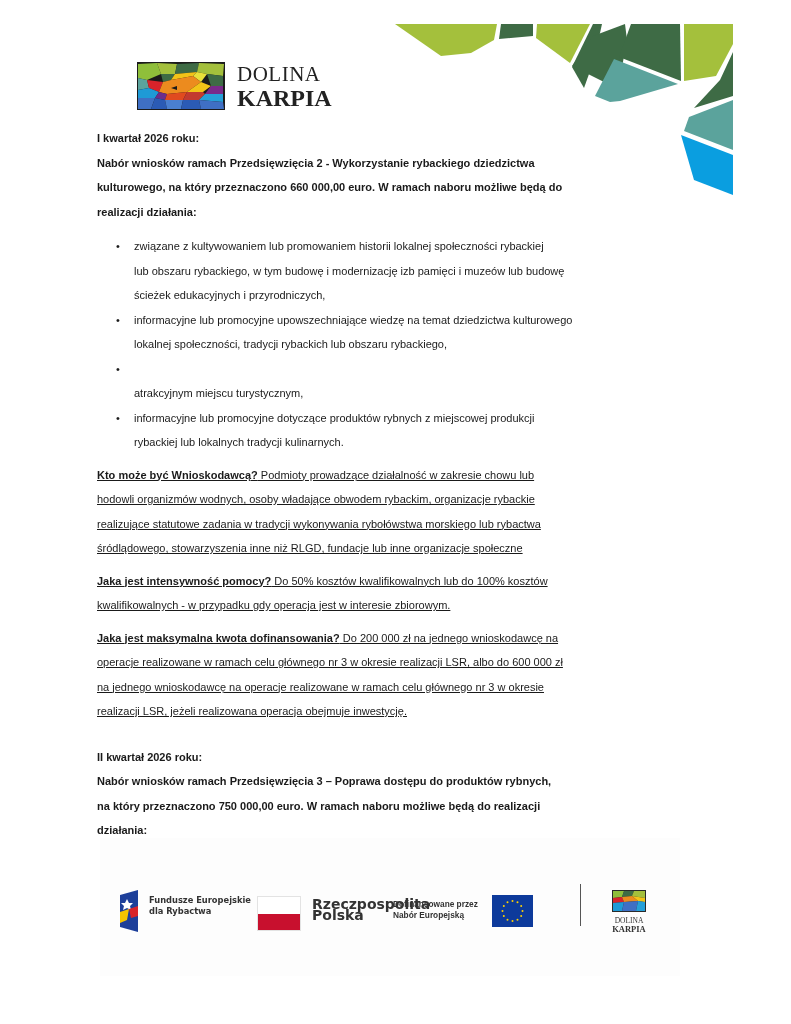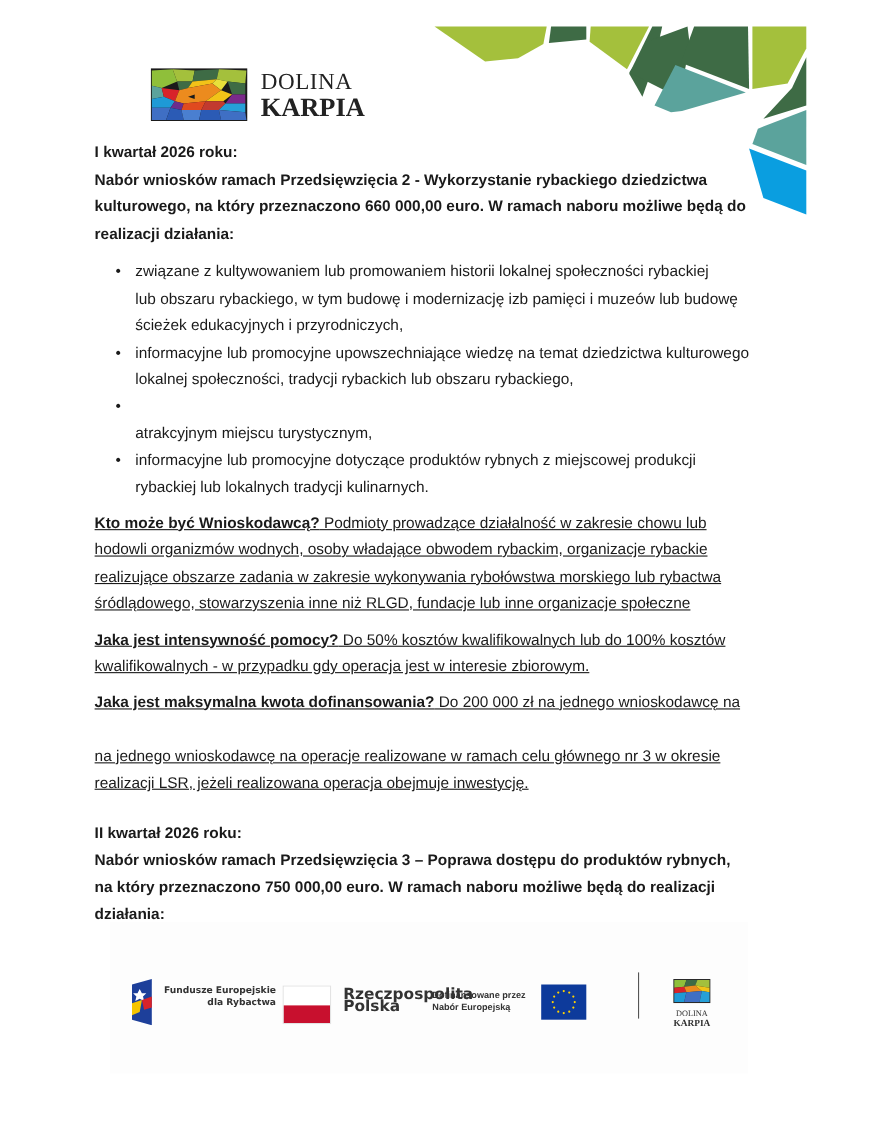--- a/index.html
+++ b/index.html
@@ -2,30 +2,30 @@
 <html><head>
   <meta charset="utf-8">
   <style>
     html, body { margin: 0; padding: 0; background: #ffffff; }
     body { width: 791px; height: 1024px; position: relative; overflow: hidden; font-family: "Liberation Sans", sans-serif; color: #1a1a1a; }
     .deco { position: absolute; left: 0; top: 0; }
     .logo { position: absolute; left: 137px; top: 62px; width: 190px; height: 50px; }
     .logo-text { position: absolute; left: 100px; top: 0; font-family: "Liberation Serif", serif; line-height: 1; color: #222; }
     .logo-text .l1 { font-size: 21px; letter-spacing: 0.5px; display: block; margin-top: 2px; }
     .logo-text .l2 { font-size: 24px; font-weight: bold; letter-spacing: 0px; display: block; margin-top: 1px; }
-    .content { position: absolute; left: 86px; top: 126px; width: 600px; font-size: 14px; line-height: 24.5px; }
+    .content { position: absolute; left: 97px; top: 126px; width: 600px; font-size: 11px; line-height: 24.5px; }
     .content p { margin: 0; }
     .bold { font-weight: bold; }
     ul.actions { list-style: none; margin: 10px 0 6px 0; padding: 0; }
     ul.actions li { position: relative; padding-left: 37px; margin: 0; }
     ul.actions li .bullet { position: absolute; left: 19px; top: 0; }
     .para { margin-top: 8px !important; text-decoration: underline; }
     .footer { position: absolute; left: 100px; top: 838px; width: 580px; height: 138px; background: #fdfdfd; }
     .fe { position: absolute; left: 20px; top: 52px; }
-    .fe-text { position: absolute; left: 29px; top: 5px; font-size: 8.3px; line-height: 11px; font-weight: bold; color: #333; white-space: nowrap; font-family: "DejaVu Sans", sans-serif; text-align: right; }
+    .fe-text { position: absolute; left: 29px; top: 5px; font-size: 8.3px; line-height: 11px; font-weight: bold; color: #333; white-space: nowrap; font-family: "DejaVu Sans", sans-serif; }
     .rp { position: absolute; left: 157px; top: 58px; width: 42px; height: 33px; border: 1px solid #e3e3e3; }
     .rp .w { height: 50%; background: #fff; }
     .rp .r { height: 50%; background: #c8102e; }
     .rp-text { position: absolute; left: 212px; top: 61px; font-size: 14px; line-height: 11px; font-weight: bold; color: #333; font-family: "DejaVu Sans", sans-serif; }
     .eu-text { position: absolute; left: 293px; top: 61px; width: 90px; text-align: left; font-size: 8.3px; line-height: 11px; font-weight: bold; color: #333; font-family: Liberation Sans, sans-serif; white-space: nowrap; }
     .eu-flag { position: absolute; left: 392px; top: 57px; width: 41px; height: 32px; background: #0d3a9b; }
     .divider { position: absolute; left: 480px; top: 46px; width: 1px; height: 42px; background: #555; }
     .mini-logo { position: absolute; left: 512px; top: 52px; width: 34px; }
     .mini-logo .t1 { font-family: "Liberation Serif", serif; font-size: 7.5px; line-height: 8px; color: #333; text-align: center; display: block; margin-top: 1px; }
     .mini-logo .t2 { font-family: "Liberation Serif", serif; font-size: 8.5px; line-height: 8px; font-weight: bold; color: #333; text-align: center; display: block; }
@@ -111,32 +111,32 @@
     <li>
       <span class="bullet">•</span>
       <span>informacyjne lub promocyjne dotyczące produktów rybnych z miejscowej produkcji</span><br>
       <span>rybackiej lub lokalnych tradycji kulinarnych.</span>
     </li>
   </ul>
 
   <p class="para" style="margin-top:10px;">
     <span class="bold">Kto może być Wnioskodawcą?</span><span> Podmioty prowadzące działalność w zakresie chowu lub</span><br>
     <span>hodowli organizmów wodnych, osoby władające obwodem rybackim, organizacje rybackie</span><br>
-    <span>realizujące obszarze zadania w zakresie wykonywania rybołówstwa morskiego lub rybactwa</span><br>
+    <span>realizujące statutowe zadania w tradycji wykonywania rybołówstwa morskiego lub rybactwa</span><br>
     <span>śródlądowego, stowarzyszenia inne niż RLGD, fundacje lub inne organizacje społeczne</span><br>
   </p>
 
   <p class="para">
     <span class="bold">Jaka jest intensywność pomocy?</span><span> Do 50% kosztów kwalifikowalnych lub do 100% kosztów</span><br>
     <span>kwalifikowalnych - w przypadku gdy operacja jest w interesie zbiorowym.</span>
   </p>
 
   <p class="para">
     <span class="bold">Jaka jest maksymalna kwota dofinansowania?</span><span> Do 200 000 zł na jednego wnioskodawcę na</span><br>
-    <br>
+    <span>operacje realizowane w ramach celu głównego nr 3 w okresie realizacji LSR, albo do 600 000 zł</span><br>
     <span>na jednego wnioskodawcę na operacje realizowane w ramach celu głównego nr 3 w okresie</span><br>
     <span>realizacji LSR, jeżeli realizowana operacja obejmuje inwestycję.</span>
   </p>
 
   <div style="height:21px;"></div>
 
   <p class="bold">II kwartał 2026 roku:</p>
   <p class="bold">
     <span>Nabór wniosków ramach Przedsięwzięcia 3 – Poprawa dostępu do produktów rybnych,</span><br>
     <span>na który przeznaczono 750 000,00 euro. W ramach naboru możliwe będą do realizacji</span><br>

